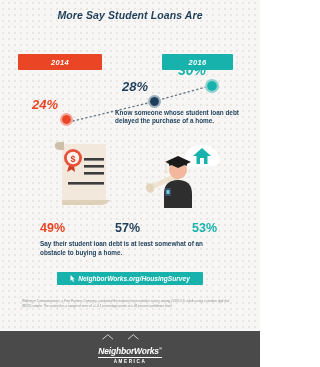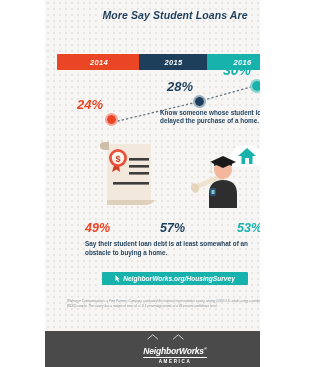--- a/index.html
+++ b/index.html
@@ -7,38 +7,37 @@
     width:260px;height:367px;overflow:hidden;
     font-family:"Liberation Sans",sans-serif;
     background:#ffffff;
   }
   #poster{
     position:relative;width:260px;height:367px;
     background-color:#f7f6f4;
     background-image:radial-gradient(#e8e6e2 0.8px, transparent 0.9px);
     background-size:6px 6px;
     overflow:hidden;
-    margin-left:45px;
   }
   .title{
     position:absolute;left:12px;top:9px;width:236px;
     text-align:center;color:#1d3f5c;
     font-size:10.5px;line-height:13px;font-weight:bold;
     font-style:italic;letter-spacing:0.1px;
   }
   .title .l2{display:block;}
 
   
   .yearbar{
     position:absolute;top:54px;height:16px;border-radius:1px;
     color:#ffffff;font-size:7.5px;font-weight:bold;font-style:italic;
     display:flex;align-items:center;justify-content:center;
     letter-spacing:0.3px;
   }
-  #bar2014{left:12px;width:84px;background:#ea4524;}
+  #bar2014{left:18px;width:84px;background:#ea4524;}
   #bar2015{left:94px;width:69px;background:#1d3f5c;}
   #bar2016{left:162px;width:71px;background:#18b2ac;}
 
   
   .trend{position:absolute;left:0;top:72px;width:260px;height:58px;}
 
   .pctA{position:absolute;font-weight:bold;font-style:italic;}
   #pct24{left:32px;top:97px;font-size:13px;color:#ea4524;}
   #pct28{left:122px;top:79px;font-size:13px;color:#1d3f5c;}
   #pct30{left:178px;top:62px;font-size:14px;color:#18b2ac;}
@@ -53,21 +52,21 @@
 
   .capA{
     position:absolute;left:115px;top:109px;width:130px;
     color:#1d3f5c;font-size:6.4px;line-height:8.4px;font-weight:600;
   }
 
   
   .illus{position:absolute;left:0;top:138px;width:260px;height:76px;}
 
   
-  .pctB{position:absolute;top:221px;font-size:12.5px;font-weight:bold;font-style:italic;}
+  .pctB{position:absolute;top:221px;font-size:12.5px;font-weight:bold;}
   #pct49{left:40px;color:#ea4524;}
   #pct57{left:115px;color:#1d3f5c;}
   #pct53{left:192px;color:#18b2ac;}
 
   .capB{
     position:absolute;left:40px;top:240px;width:170px;
     color:#1d3f5c;font-size:6.4px;line-height:8.6px;font-weight:600;
   }
 
   
@@ -101,21 +100,20 @@
 </head>
 <body>
 
 <div id="poster">
 
   <div class="title">
     <span>More Say Student Loans Are</span>
   </div>
 
   <div class="yearbar" id="bar2014">2014</div>
-  <div class="yearbar" id="bar2015">2015</div>
   <div class="yearbar" id="bar2016">2016</div>
 
   <svg class="trend" viewBox="0 0 260 58">
     <polyline points="73,49 148,31 206,15" fill="none" stroke="#6b7b88" stroke-width="1.4" stroke-linecap="round" stroke-dasharray="1.2 3.2"></polyline>
   </svg>
 
   <div class="pctA" id="pct24">24%</div>
   <div class="pctA" id="pct28">28%</div>
   <div class="pctA" id="pct30">30%</div>
 

